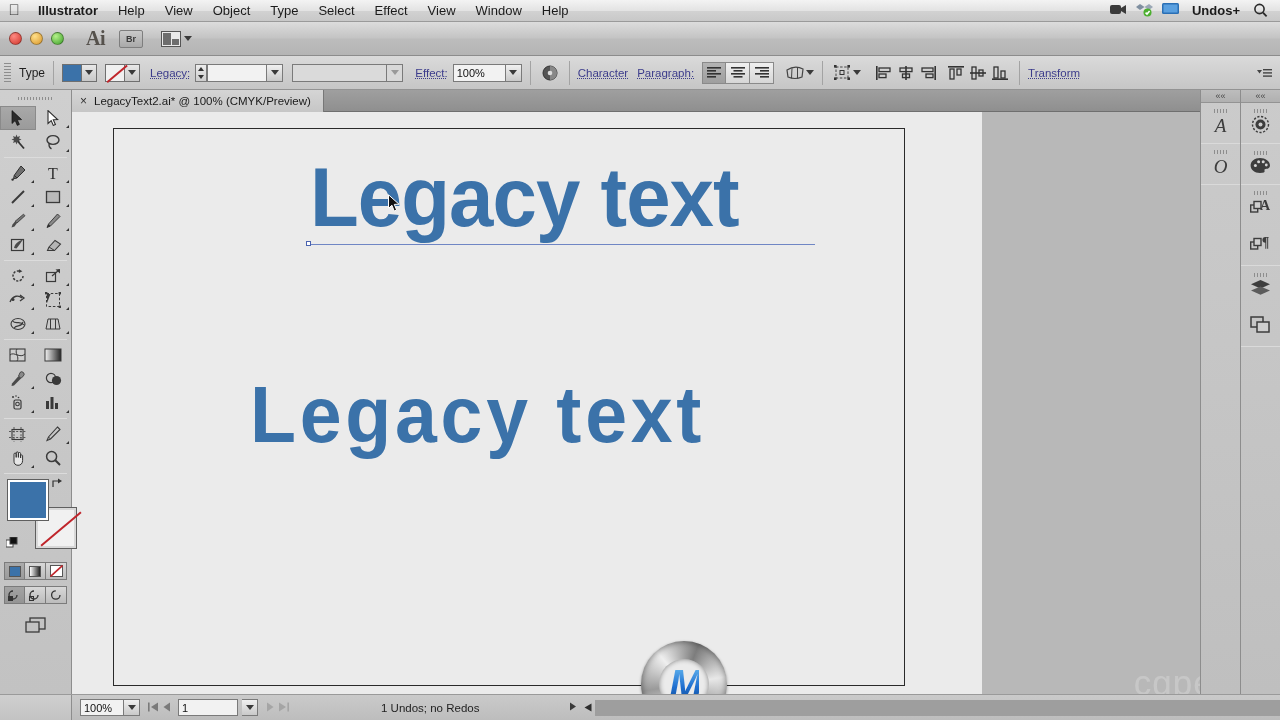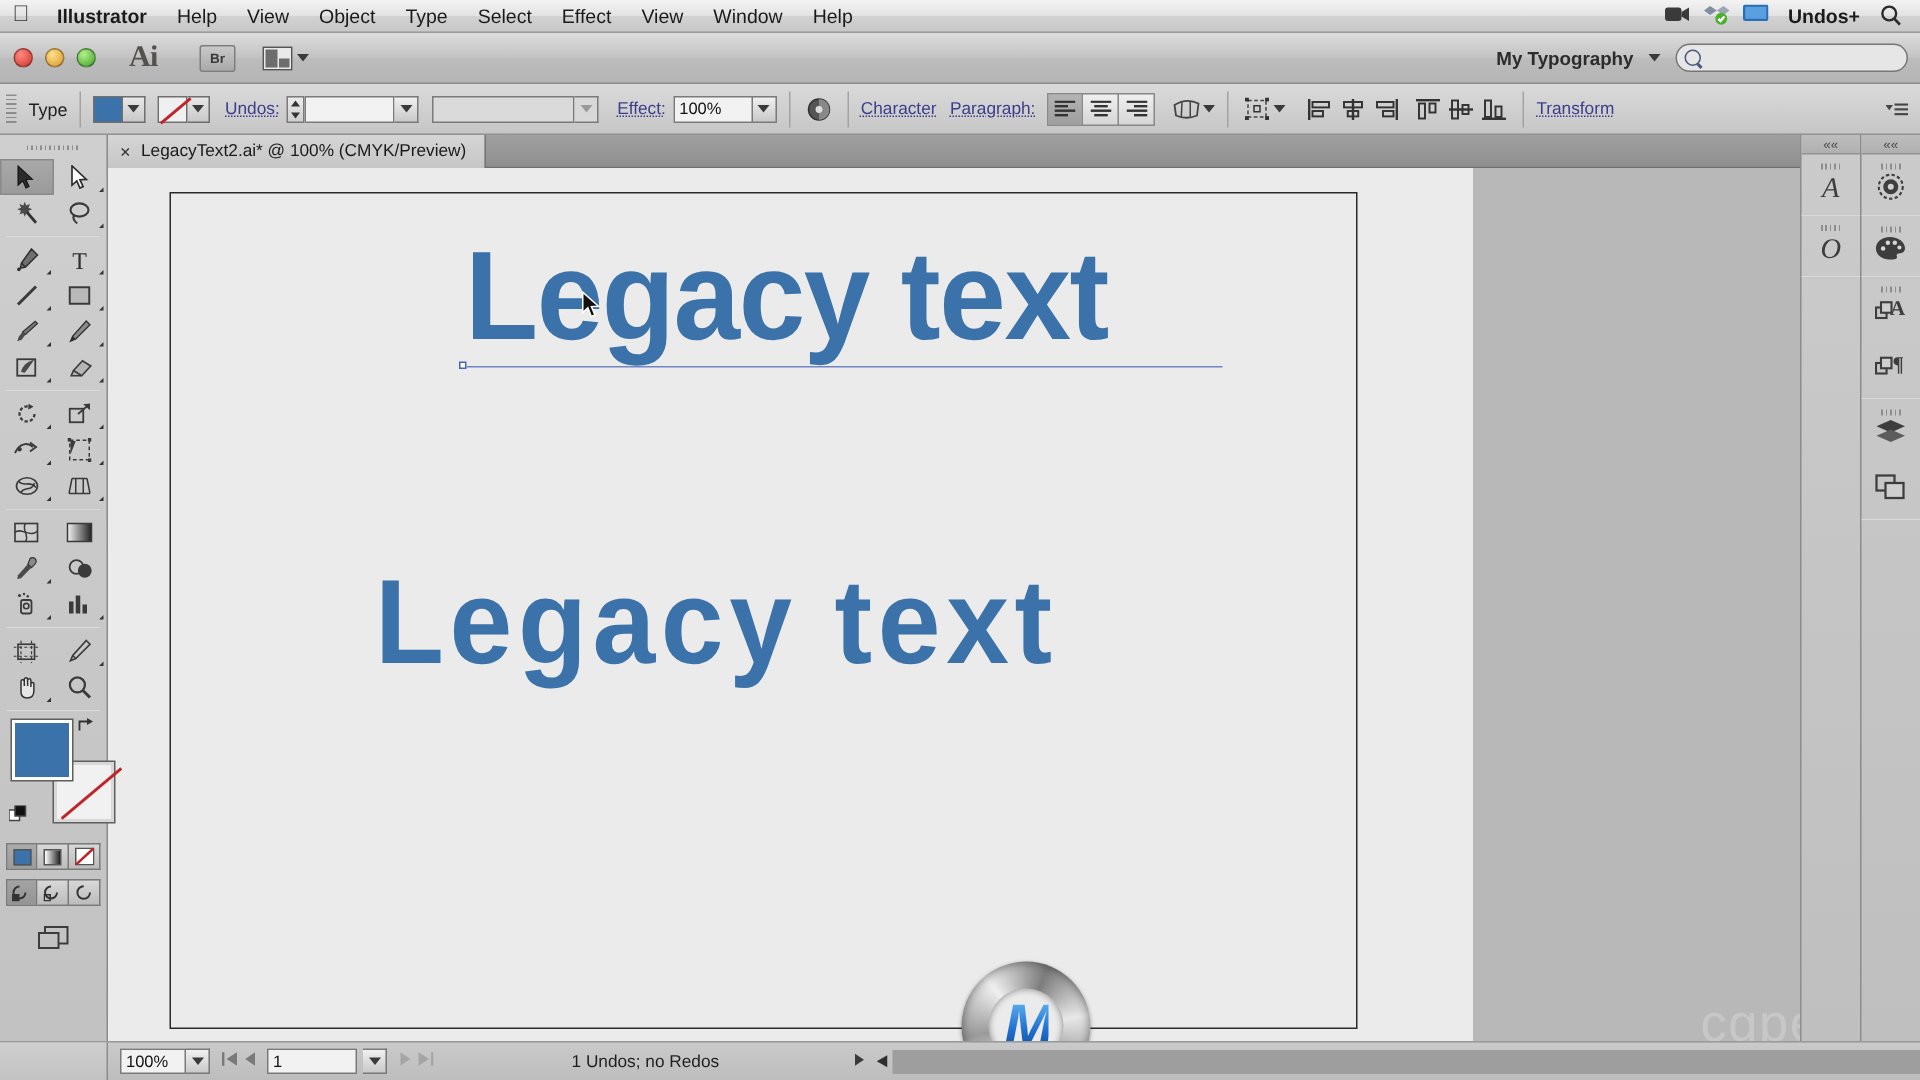--- a/index.html
+++ b/index.html
@@ -33,21 +33,21 @@
     border-bottom:1px solid #8c8c8c;
     display:flex; align-items:center; z-index:40;
   }
   .traffic { display:flex; gap:8px; padding-left:9px; }
   .tl { width:13px; height:13px; border-radius:50%; border:1px solid rgba(0,0,0,.35); }
   .tl.r { background: radial-gradient(circle at 35% 30%, #ff8a82, #d0352b); }
   .tl.y { background: radial-gradient(circle at 35% 30%, #ffe08a, #d9962a); }
   .tl.g { background: radial-gradient(circle at 35% 30%, #b5f18a, #3da029); }
   .ai-logo { font-family:"Liberation Serif", serif; font-weight:bold; font-size:20px; color:#55514c; margin-left:22px; letter-spacing:-0.5px;}
   .br-btn {
-    margin-left:28px; width:24px; height:18px; border:1px solid #7e7e7e; border-radius:2px;
+    margin-left:14px; width:24px; height:18px; border:1px solid #7e7e7e; border-radius:2px;
     background: linear-gradient(to bottom,#c9c9c9,#a9a9a9);
     font-size:9px; font-weight:bold; color:#3a3a3a; display:flex; align-items:center; justify-content:center;
   }
   .arrange { margin-left:18px; display:flex; align-items:center; gap:3px; }
   .arrange-ico { width:20px; height:16px; border:1px solid #555; background:#e9e9e9; position:relative; }
   .arrange-ico:before { content:""; position:absolute; left:1px; top:1px; width:8px; height:12px; background:#6d6d6d;}
   .arrange-ico:after { content:""; position:absolute; right:1px; bottom:1px; width:7px; height:6px; background:#6d6d6d;}
   .caret { width:0;height:0;border-left:4px solid transparent;border-right:4px solid transparent;border-top:5px solid #3a3a3a;}
   .tb-right { margin-left:auto; display:flex; align-items:center; gap:10px; padding-right:8px;}
   .ws-name { font-size:12.5px; font-weight:bold; color:#2c2c2c; }
@@ -295,27 +295,20 @@
     <div class="tl r"></div>
     <div class="tl y"></div>
     <div class="tl g"></div>
   </div>
   <div class="ai-logo">Ai</div>
   <div class="br-btn">Br</div>
   <div class="arrange">
     <span class="arrange-ico"></span>
     <span class="caret"></span>
   </div>
-  <div class="tb-right">
-    <span class="ws-name">My Typography</span>
-    <span class="caret"></span>
-    <div class="search-box" title="">
-      <span class="mag"></span>
-    </div>
-  </div>
 </div>
 
 <div class="ctrlbar">
   <div class="grip"></div>
   <div class="cb-label">Type</div>
   <div class="cb-sep"></div>
 
   <div class="swatch-wrap">
     <span class="swatch fill-blue"></span>
     <span class="drop-btn">
@@ -323,21 +316,21 @@
       </span>
   </div>
   <div style="width:8px"></div>
   <div class="swatch-wrap">
     <span class="swatch stroke-none"></span>
     <span class="drop-btn">
         <span class="caret"></span>
       </span>
   </div>
   <div style="width:10px"></div>
-  <span class="lnk">Undos:</span>
+  <span class="lnk">Legacy:</span>
   <div style="width:5px"></div>
   <span class="spin">
       <i class="up"></i>
       <i class="dn"></i>
     </span>
   <span class="field" style="width:60px"></span>
   <span class="fld-drop">
       <span class="caret"></span>
     </span>
   <div style="width:9px"></div>

